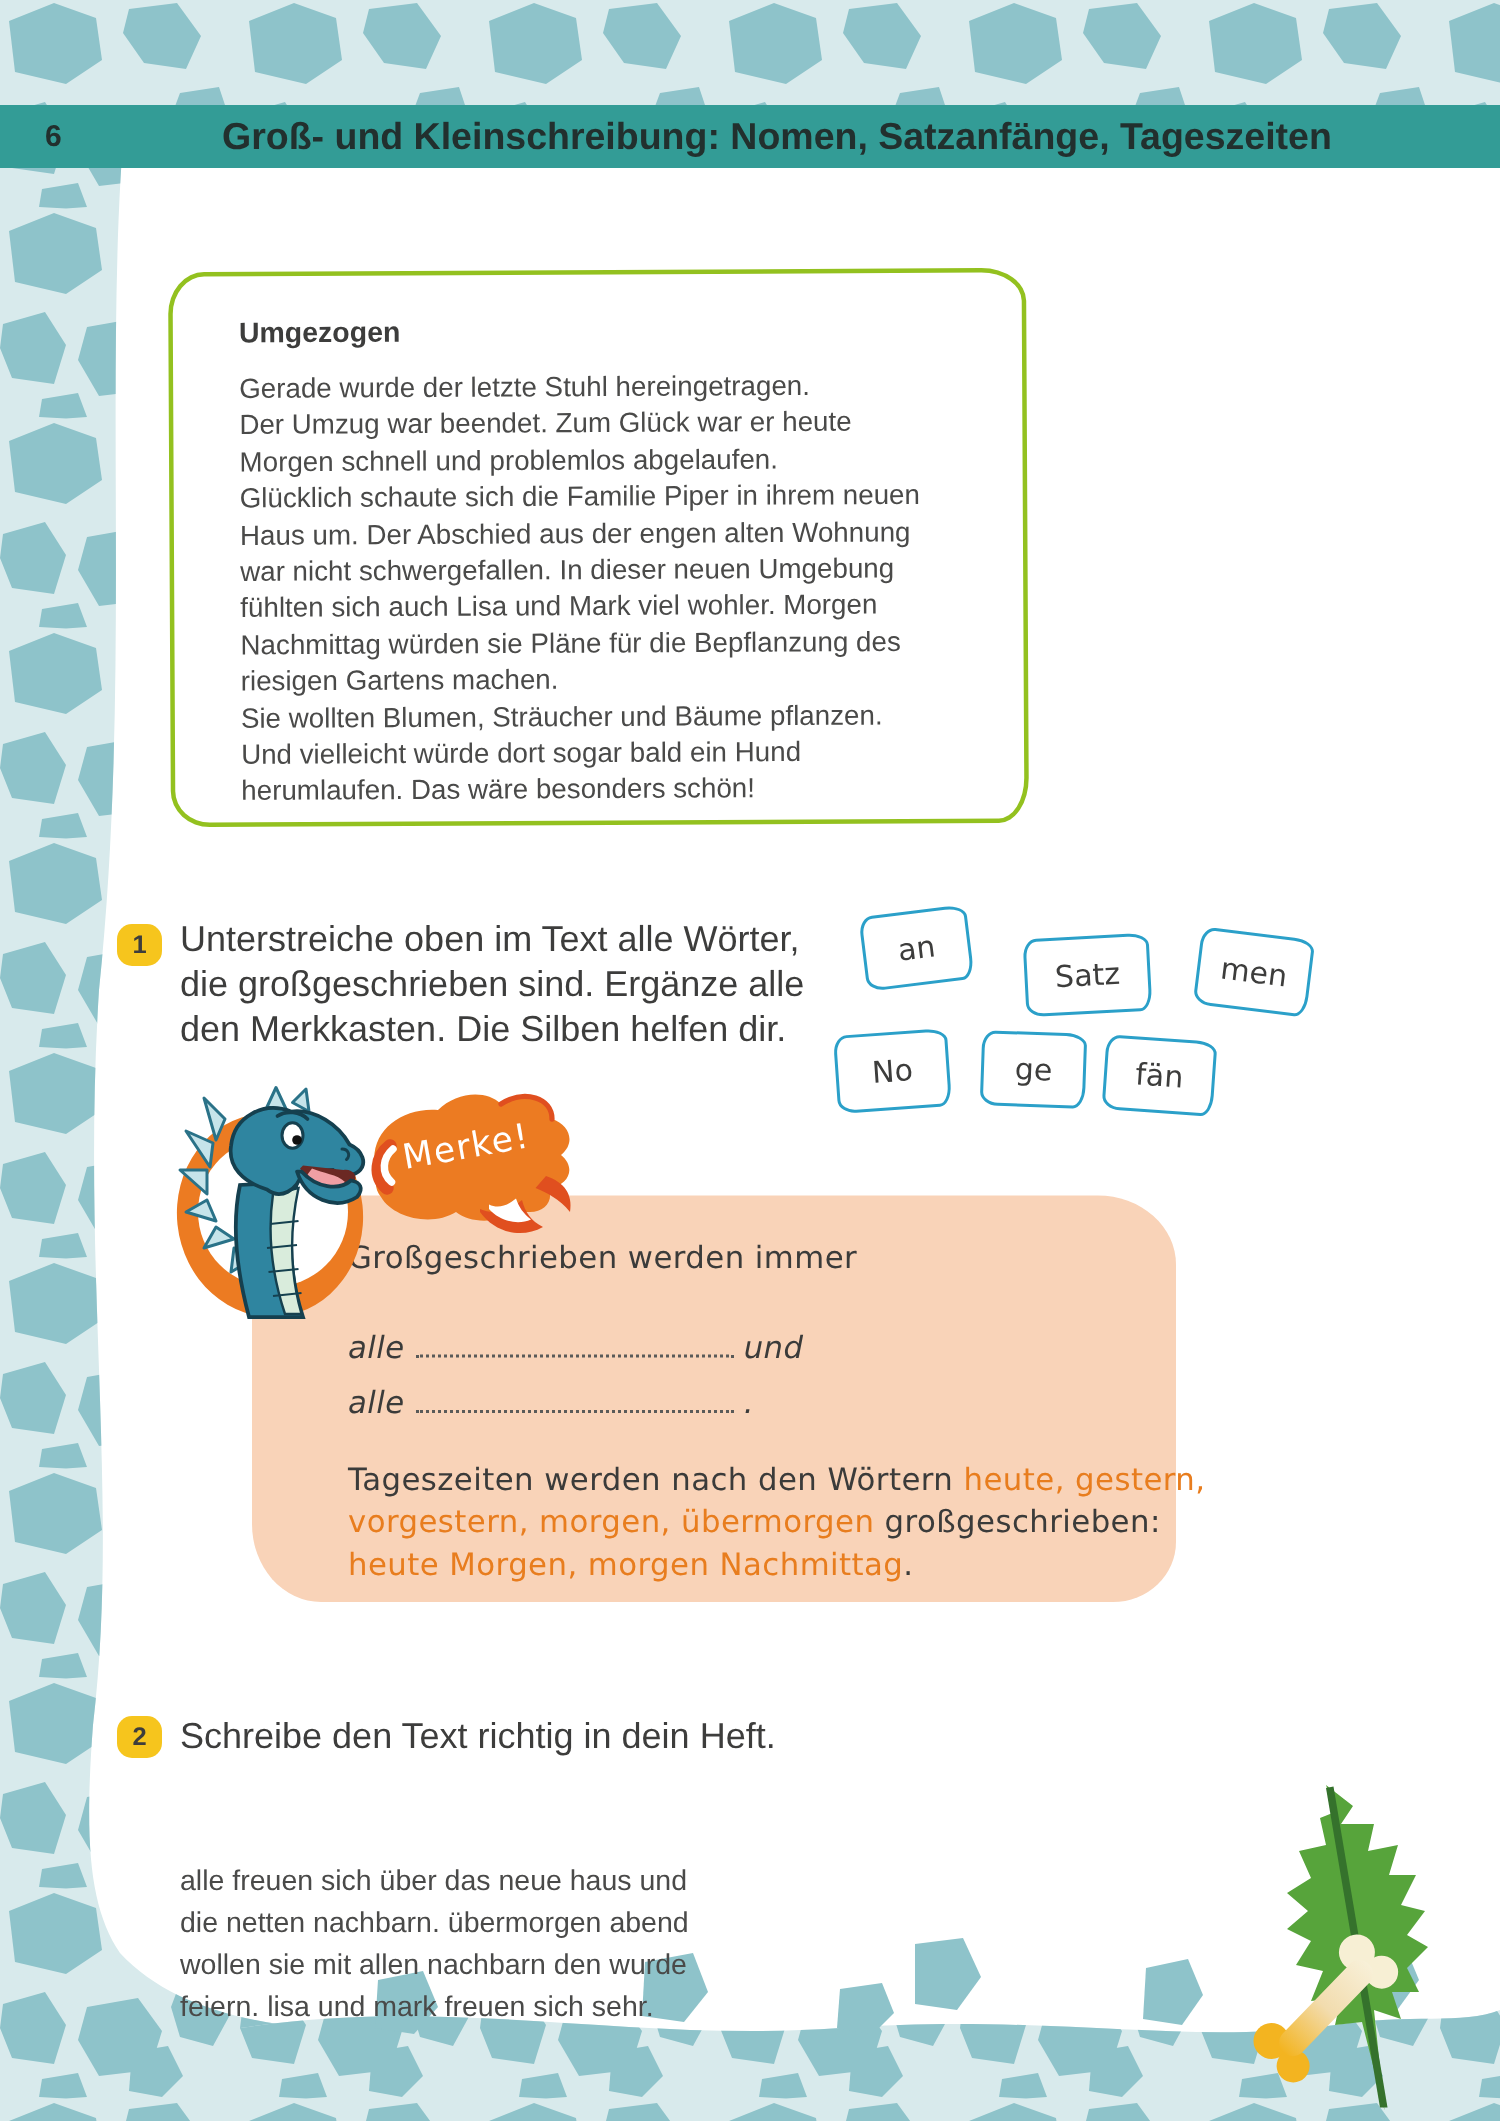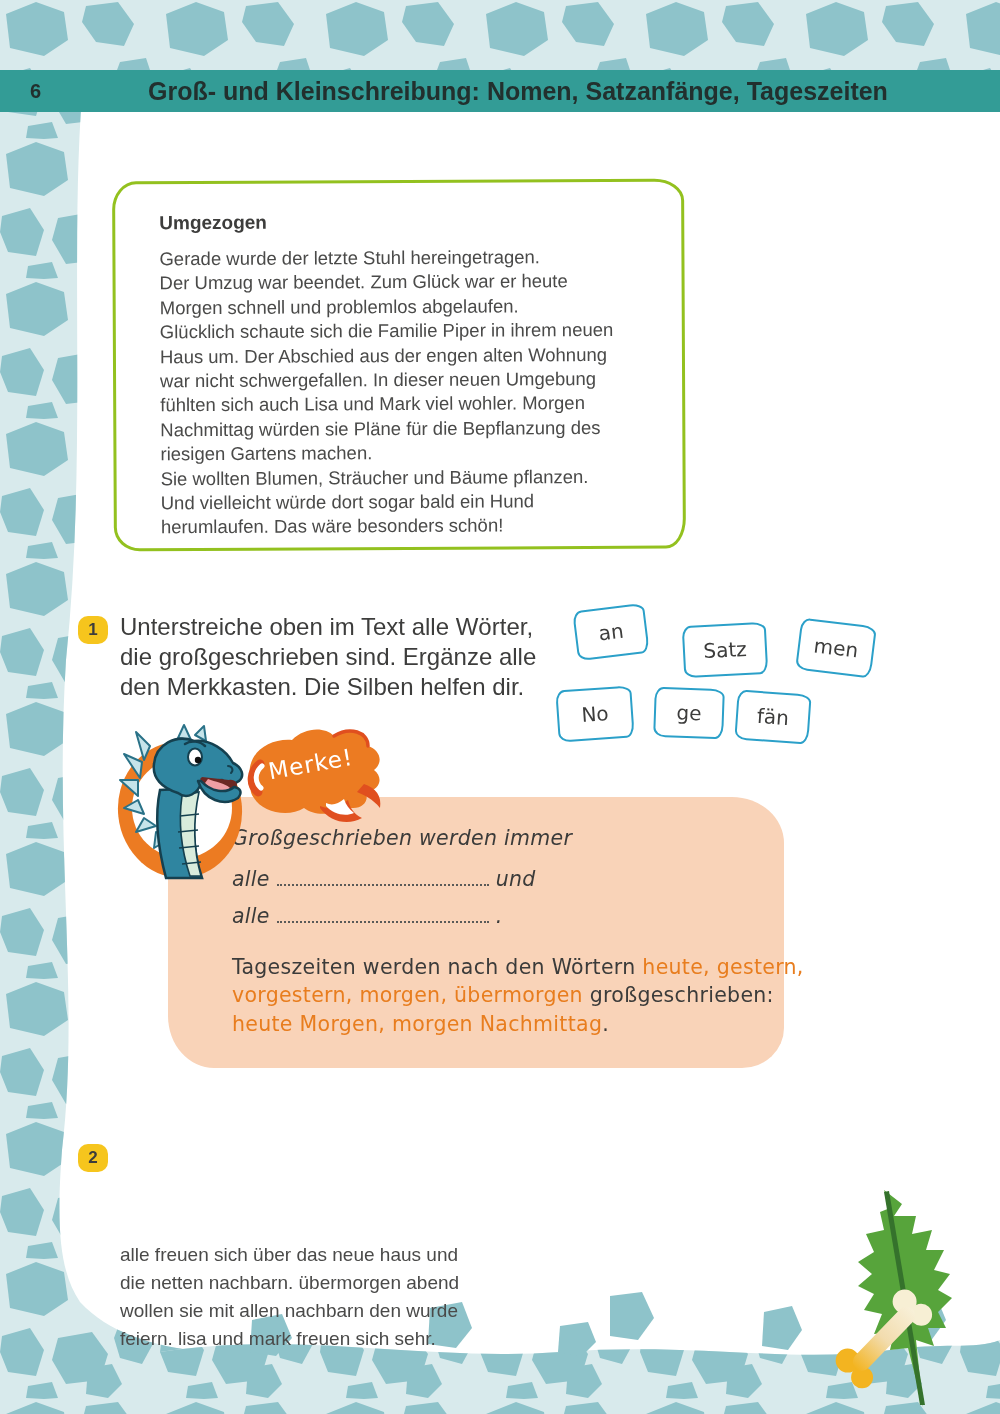--- a/index.html
+++ b/index.html
@@ -36,21 +36,21 @@
         border-radius:9px 14px 8px 12px / 12px 8px 14px 9px;
         display:flex;align-items:center;justify-content:center;z-index:1;
         font-family:"DejaVu Sans",sans-serif;font-size:20px;color:var(--text-dark);}
   
   .merkbox{position:absolute;left:168px;top:797px;width:616px;height:271px;box-sizing:border-box;
            background:var(--peach);z-index:1;
            border-radius:48px 52px 42px 46px / 50px 46px 40px 52px;
            padding:26px 20px 0 64px;
            font-family:"DejaVu Sans",sans-serif;color:#3b3b3a;font-size:20.5px;letter-spacing:0.3px;}
   .merkline{white-space:nowrap;line-height:37px;font-style:italic;}
-  .merkintro{line-height:30px;margin-bottom:8px;font-style:italic;}
+  .merkintro{line-height:30px;margin-bottom:27px;}
   .dotline{display:inline-block;width:212px;border-bottom:2.5px dotted #5a5a58;height:14px;margin:0 7px;}
   .merkrule{margin-top:18px;}
   .merkrule div{line-height:28.4px;white-space:nowrap;}
   .hl{color:var(--orange-text);}
   
   .ex2text{position:absolute;left:120px;top:1196px;z-index:1;font-size:19px;color:var(--text-body);margin-top:45px;}
   .ex2text div{line-height:28px;white-space:nowrap;}
   svg text{font-family:"DejaVu Sans",sans-serif;}
 </style>
 </head>
@@ -190,20 +190,23 @@
     <path d="M86,57 C95,70 111,74 122,66 C125,62 121,57 115,58 L88,55 Z" fill="#6b2823"></path>
     <path d="M91,61 C98,69 109,72 116,66 C111,61 101,60 94,57 Z" fill="#ef9fa4"></path>
     <path d="M84,59 C90,78 110,85 124,76 C129,70 126,66 120,65 C112,72 97,70 87,59 Z" fill="#2f85a0" stroke="#15404f" stroke-width="2.5" stroke-linejoin="round"></path>
     <ellipse cx="81" cy="35" rx="7" ry="8.5" fill="#ffffff" stroke="#15404f" stroke-width="2"></ellipse>
     <circle cx="84" cy="38" r="3.2" fill="#111111"></circle>
     <path d="M71,22 C77,18 86,19 91,24" fill="none" stroke="#15404f" stroke-width="2.5" stroke-linecap="round"></path>
     <path d="M114,44 C118,44 120,48 117,51" fill="none" stroke="#15404f" stroke-width="2" stroke-linecap="round"></path>
   </svg>
 
   <span class="badge" style="left:78px;top:1144px;">2</span>
+  <div class="instr" style="left:120px;top:1143px;">
+    <div>Schreibe den Text richtig in dein Heft.</div>
+  </div>
   <div class="ex2text">
     <div>alle freuen sich über das neue haus und</div>
     <div>die netten nachbarn. übermorgen abend</div>
     <div>wollen sie mit allen nachbarn den wurde</div>
     <div>feiern. lisa und mark freuen sich sehr.</div>
   </div>
 
   <svg style="position:absolute;left:828px;top:1182px;z-index:2;" width="145" height="230" viewBox="0 0 145 230">
     <defs>
       <linearGradient id="boneGrad" x1="0" y1="0" x2="1" y2="0">

